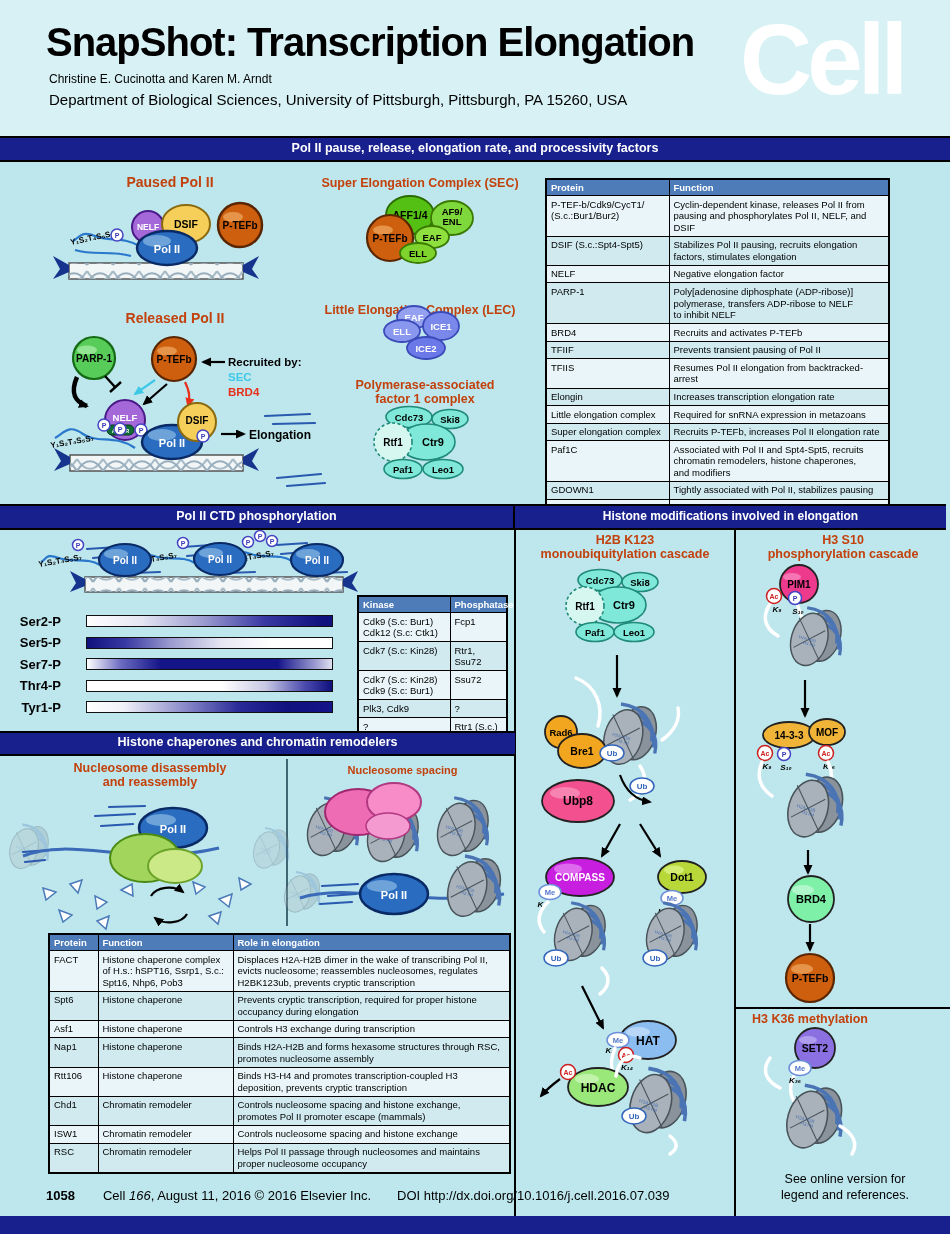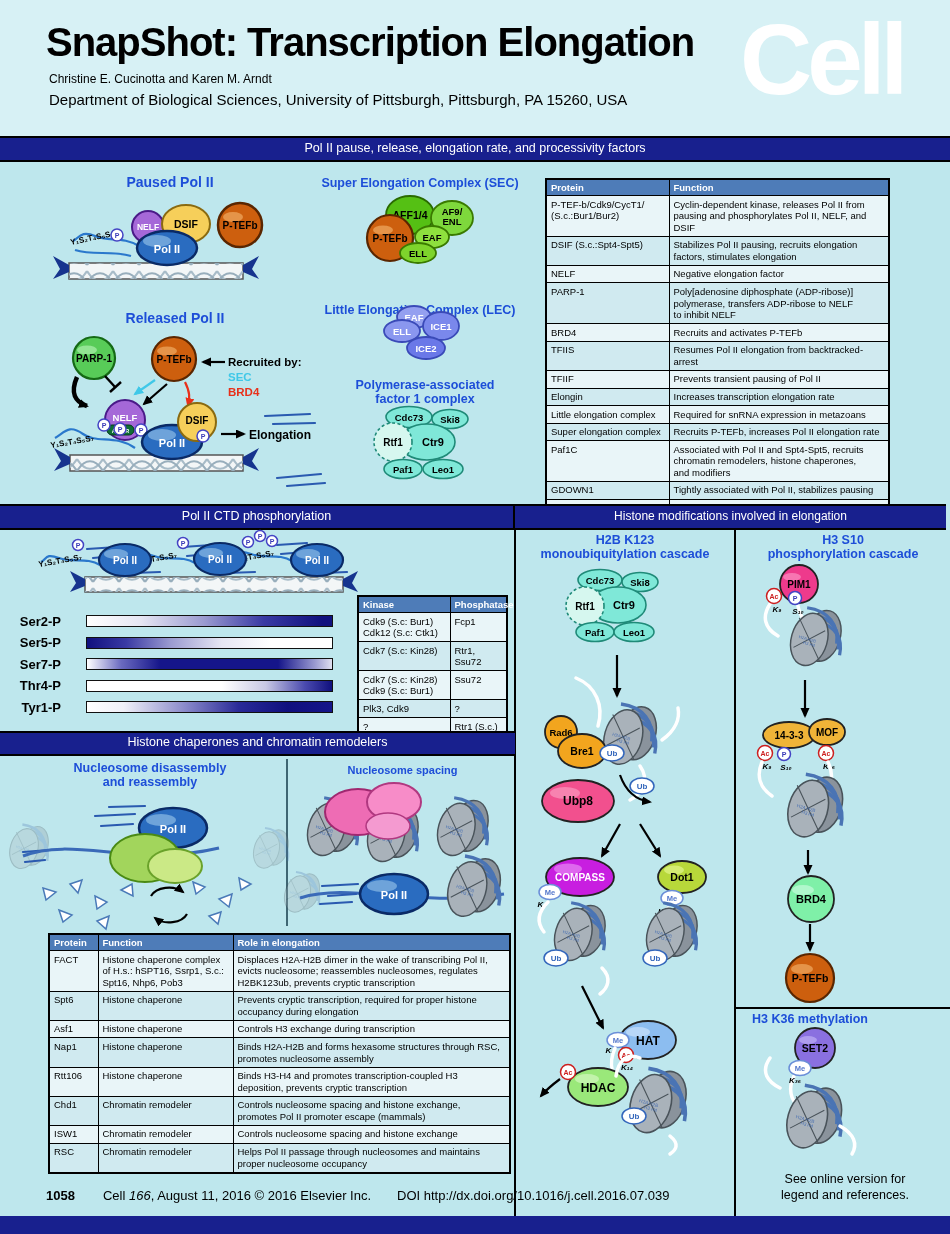--- a/index.html
+++ b/index.html
@@ -3,26 +3,26 @@
 <meta charset="utf-8">
 <style>
 *{margin:0;padding:0;box-sizing:border-box}
 body{font-family:"Liberation Sans",sans-serif;background:#fff}
 .page{position:relative;width:950px;height:1234px;background:#bee7ed;overflow:hidden}
 .header{position:absolute;left:0;top:0;width:950px;height:136px;background:#d7f1f5}
 .title{position:absolute;left:46px;top:20px;font-size:40px;font-weight:bold;color:#000000;letter-spacing:-1px}
 .authors{position:absolute;left:49px;top:72px;font-size:12px;color:#000}
 .affil{position:absolute;left:49px;top:91px;font-size:15px;color:#000}
 .cell-logo{position:absolute;left:740px;top:2px;font-size:100px;font-weight:bold;color:#fff;letter-spacing:-5px}
-.banner{background:#18208e;color:#fff;font-weight:normal;text-align:center;border-top:2.5px solid #000;border-bottom:2.5px solid #000;position:absolute}
+.banner{background:#18208e;color:#fff;font-weight:bold;text-align:center;border-top:2.5px solid #000;border-bottom:2.5px solid #000;position:absolute}
 .banner1{left:0;top:136px;width:950px;height:26px;font-size:12.5px;line-height:20px}
 .b-left{left:0;top:504px;width:515px;height:26px;font-size:12.5px;line-height:20px;border-right:2px solid #000}
 .b-right{left:515px;top:504px;width:431px;height:26px;font-size:12px;line-height:20px}
 .banner3{left:0;top:731px;width:515px;height:25px;font-size:12.5px;line-height:19px}
-.dg-title{position:absolute;font-weight:bold;color:#1d4ed8;text-align:center;font-size:13px;line-height:1.15}
+.dg-title{position:absolute;font-weight:bold;color:#c2410c;text-align:center;font-size:13px;line-height:1.15}
 .pre{white-space:pre-line}
 svg.dg{position:absolute;overflow:visible}
 text{font-family:"Liberation Sans",sans-serif}
 .blab{font-weight:bold;fill:#000;text-anchor:middle}
 .wlab{font-weight:bold;fill:#fff;text-anchor:middle}
 .klab{font-size:8px;font-weight:bold;font-style:italic;fill:#000;text-anchor:middle}
 .ctdtext{font-size:8px;font-weight:bold;fill:#000}
 .ctdline{stroke:#2a78cc;stroke-width:2.2;fill:none}
 .arr{stroke:#000;stroke-width:2.2;fill:none;marker-end:url(#ah)}
 .arrthick{stroke-width:4.5}
@@ -325,26 +325,26 @@
           <td>PARP-1</td>
           <td>Poly[adenosine diphosphate (ADP-ribose)]
 polymerase, transfers ADP-ribose to NELF
 to inhibit NELF</td>
         </tr>
         <tr>
           <td>BRD4</td>
           <td>Recruits and activates P-TEFb</td>
         </tr>
         <tr>
+          <td>TFIIF</td>
+          <td>Prevents transient pausing of Pol II</td>
+        </tr>
+        <tr>
           <td>TFIIS</td>
           <td>Resumes Pol II elongation from backtracked-arrest</td>
-        </tr>
-        <tr>
-          <td>TFIIF</td>
-          <td>Prevents transient pausing of Pol II</td>
         </tr>
         <tr>
           <td>Elongin</td>
           <td>Increases transcription elongation rate</td>
         </tr>
         <tr>
           <td>Little elongation complex</td>
           <td>Required for snRNA expression in metazoans</td>
         </tr>
         <tr>

